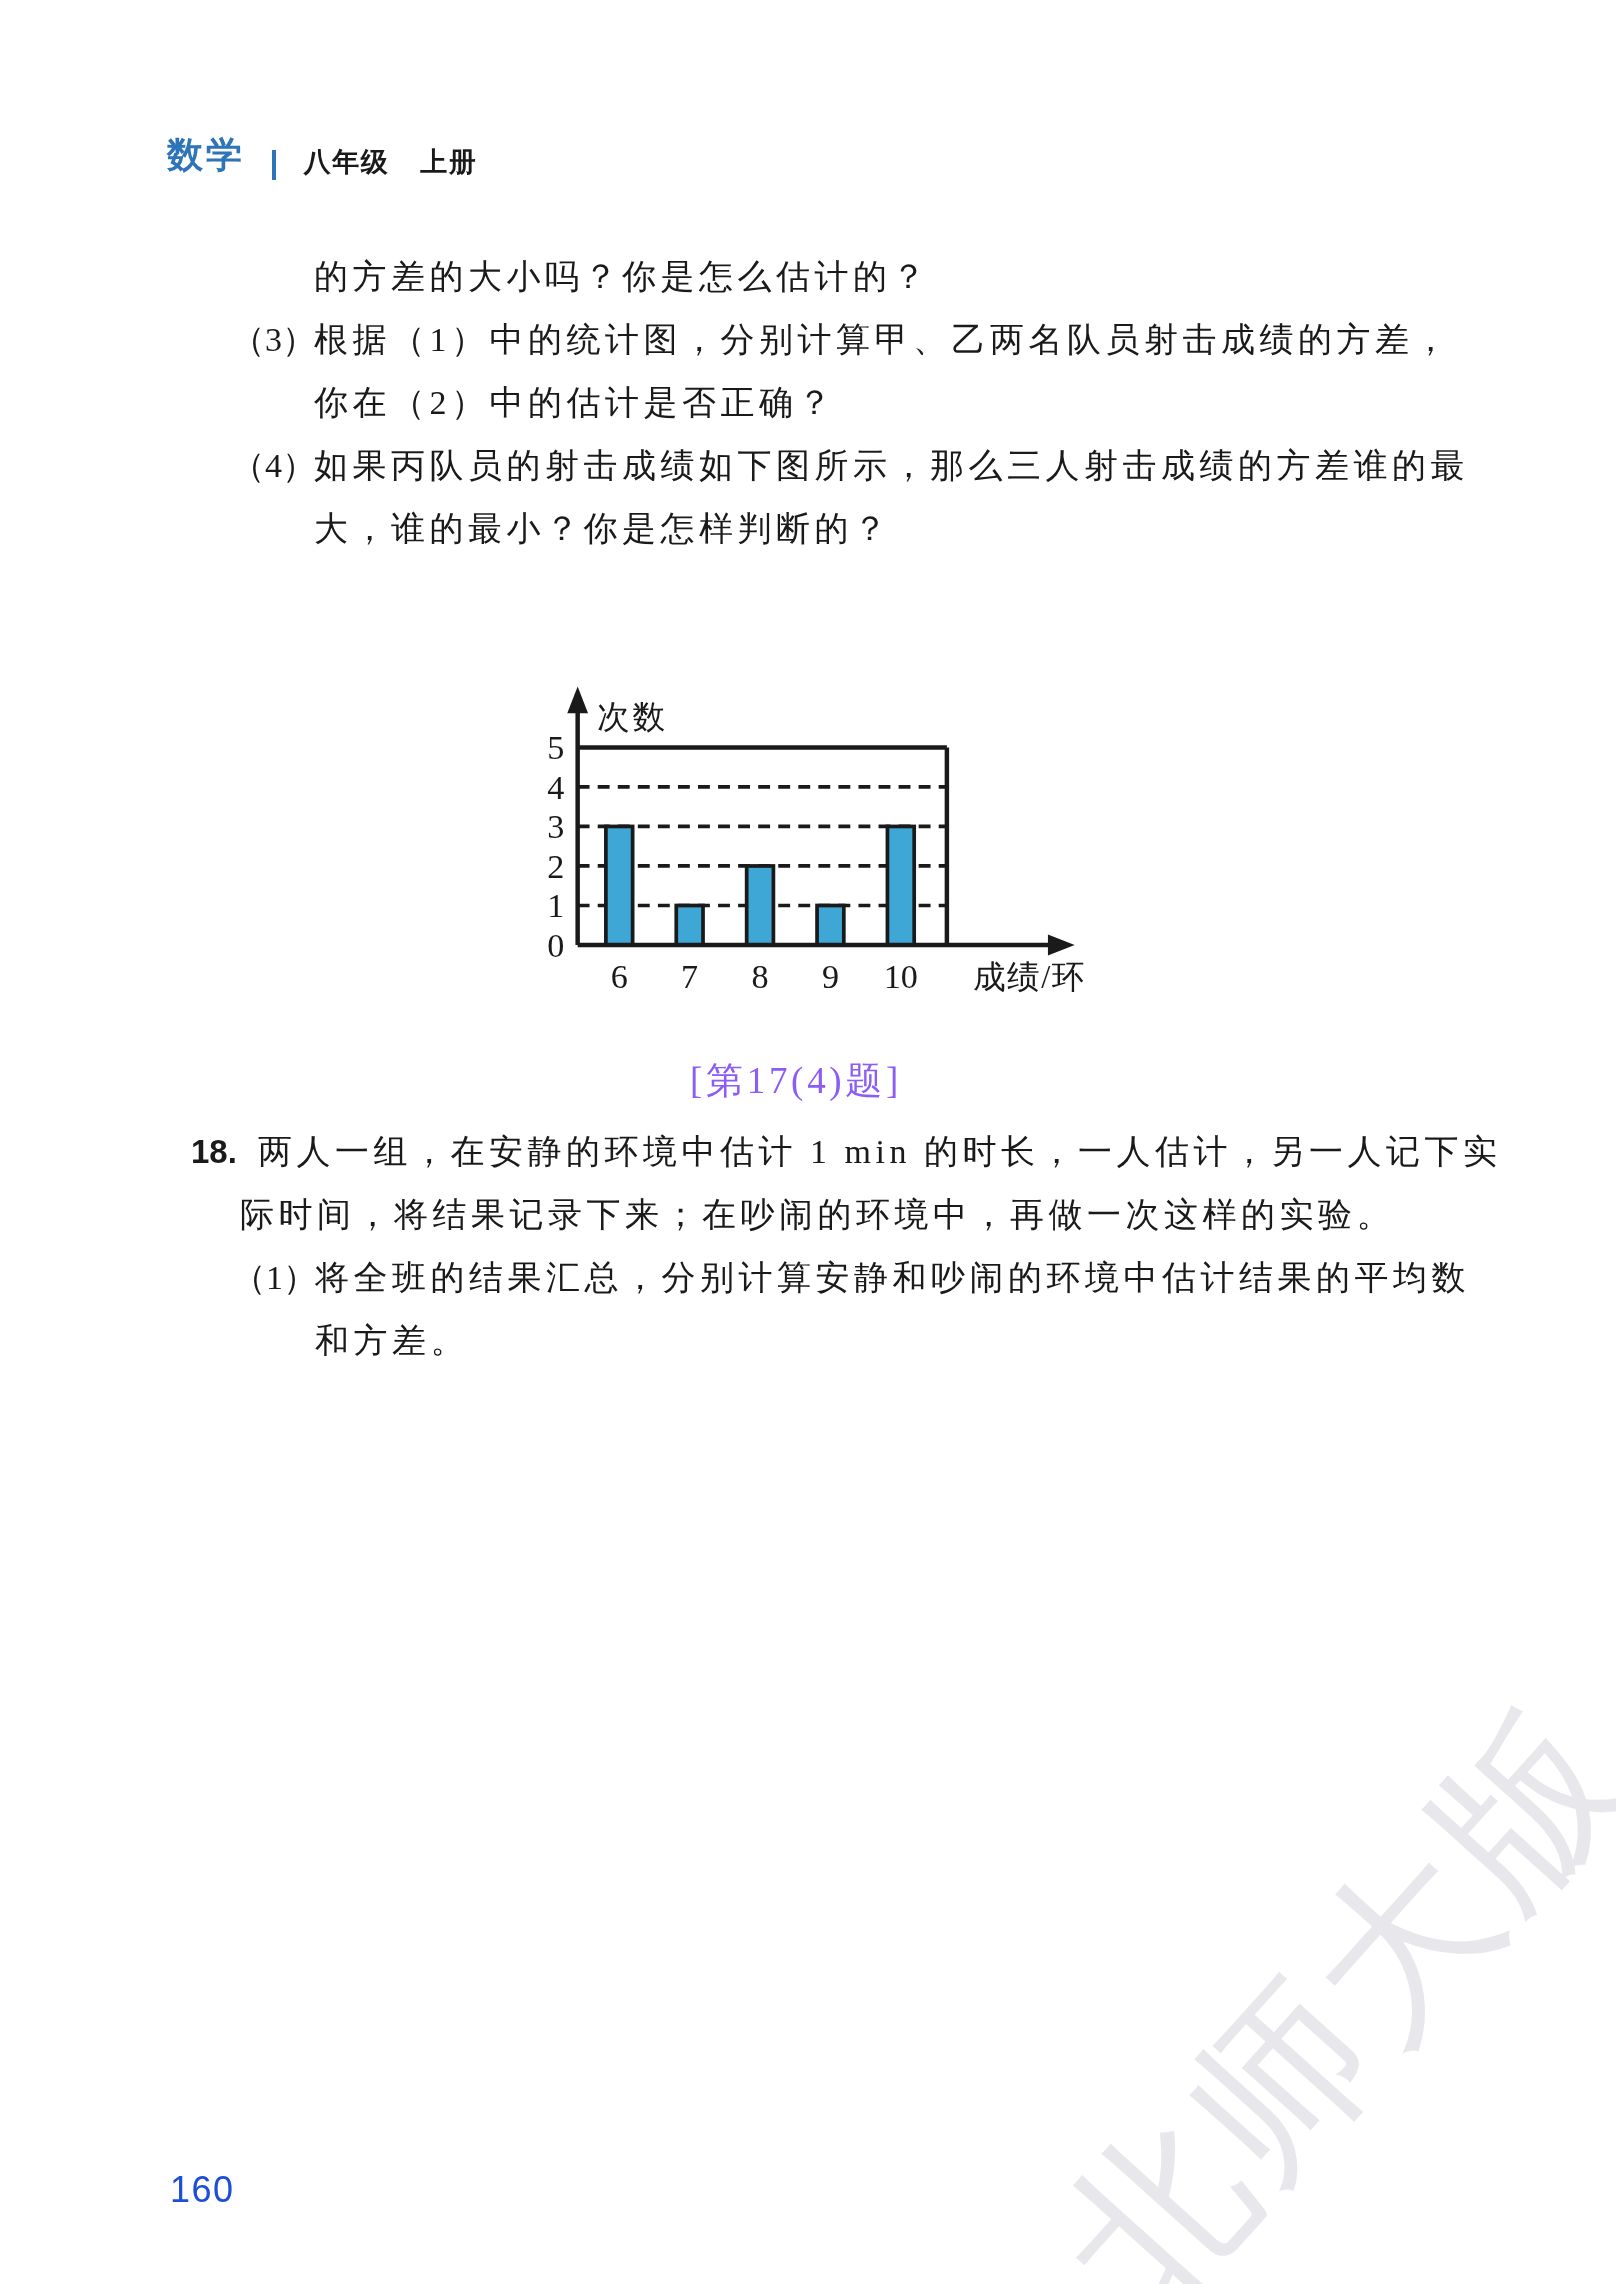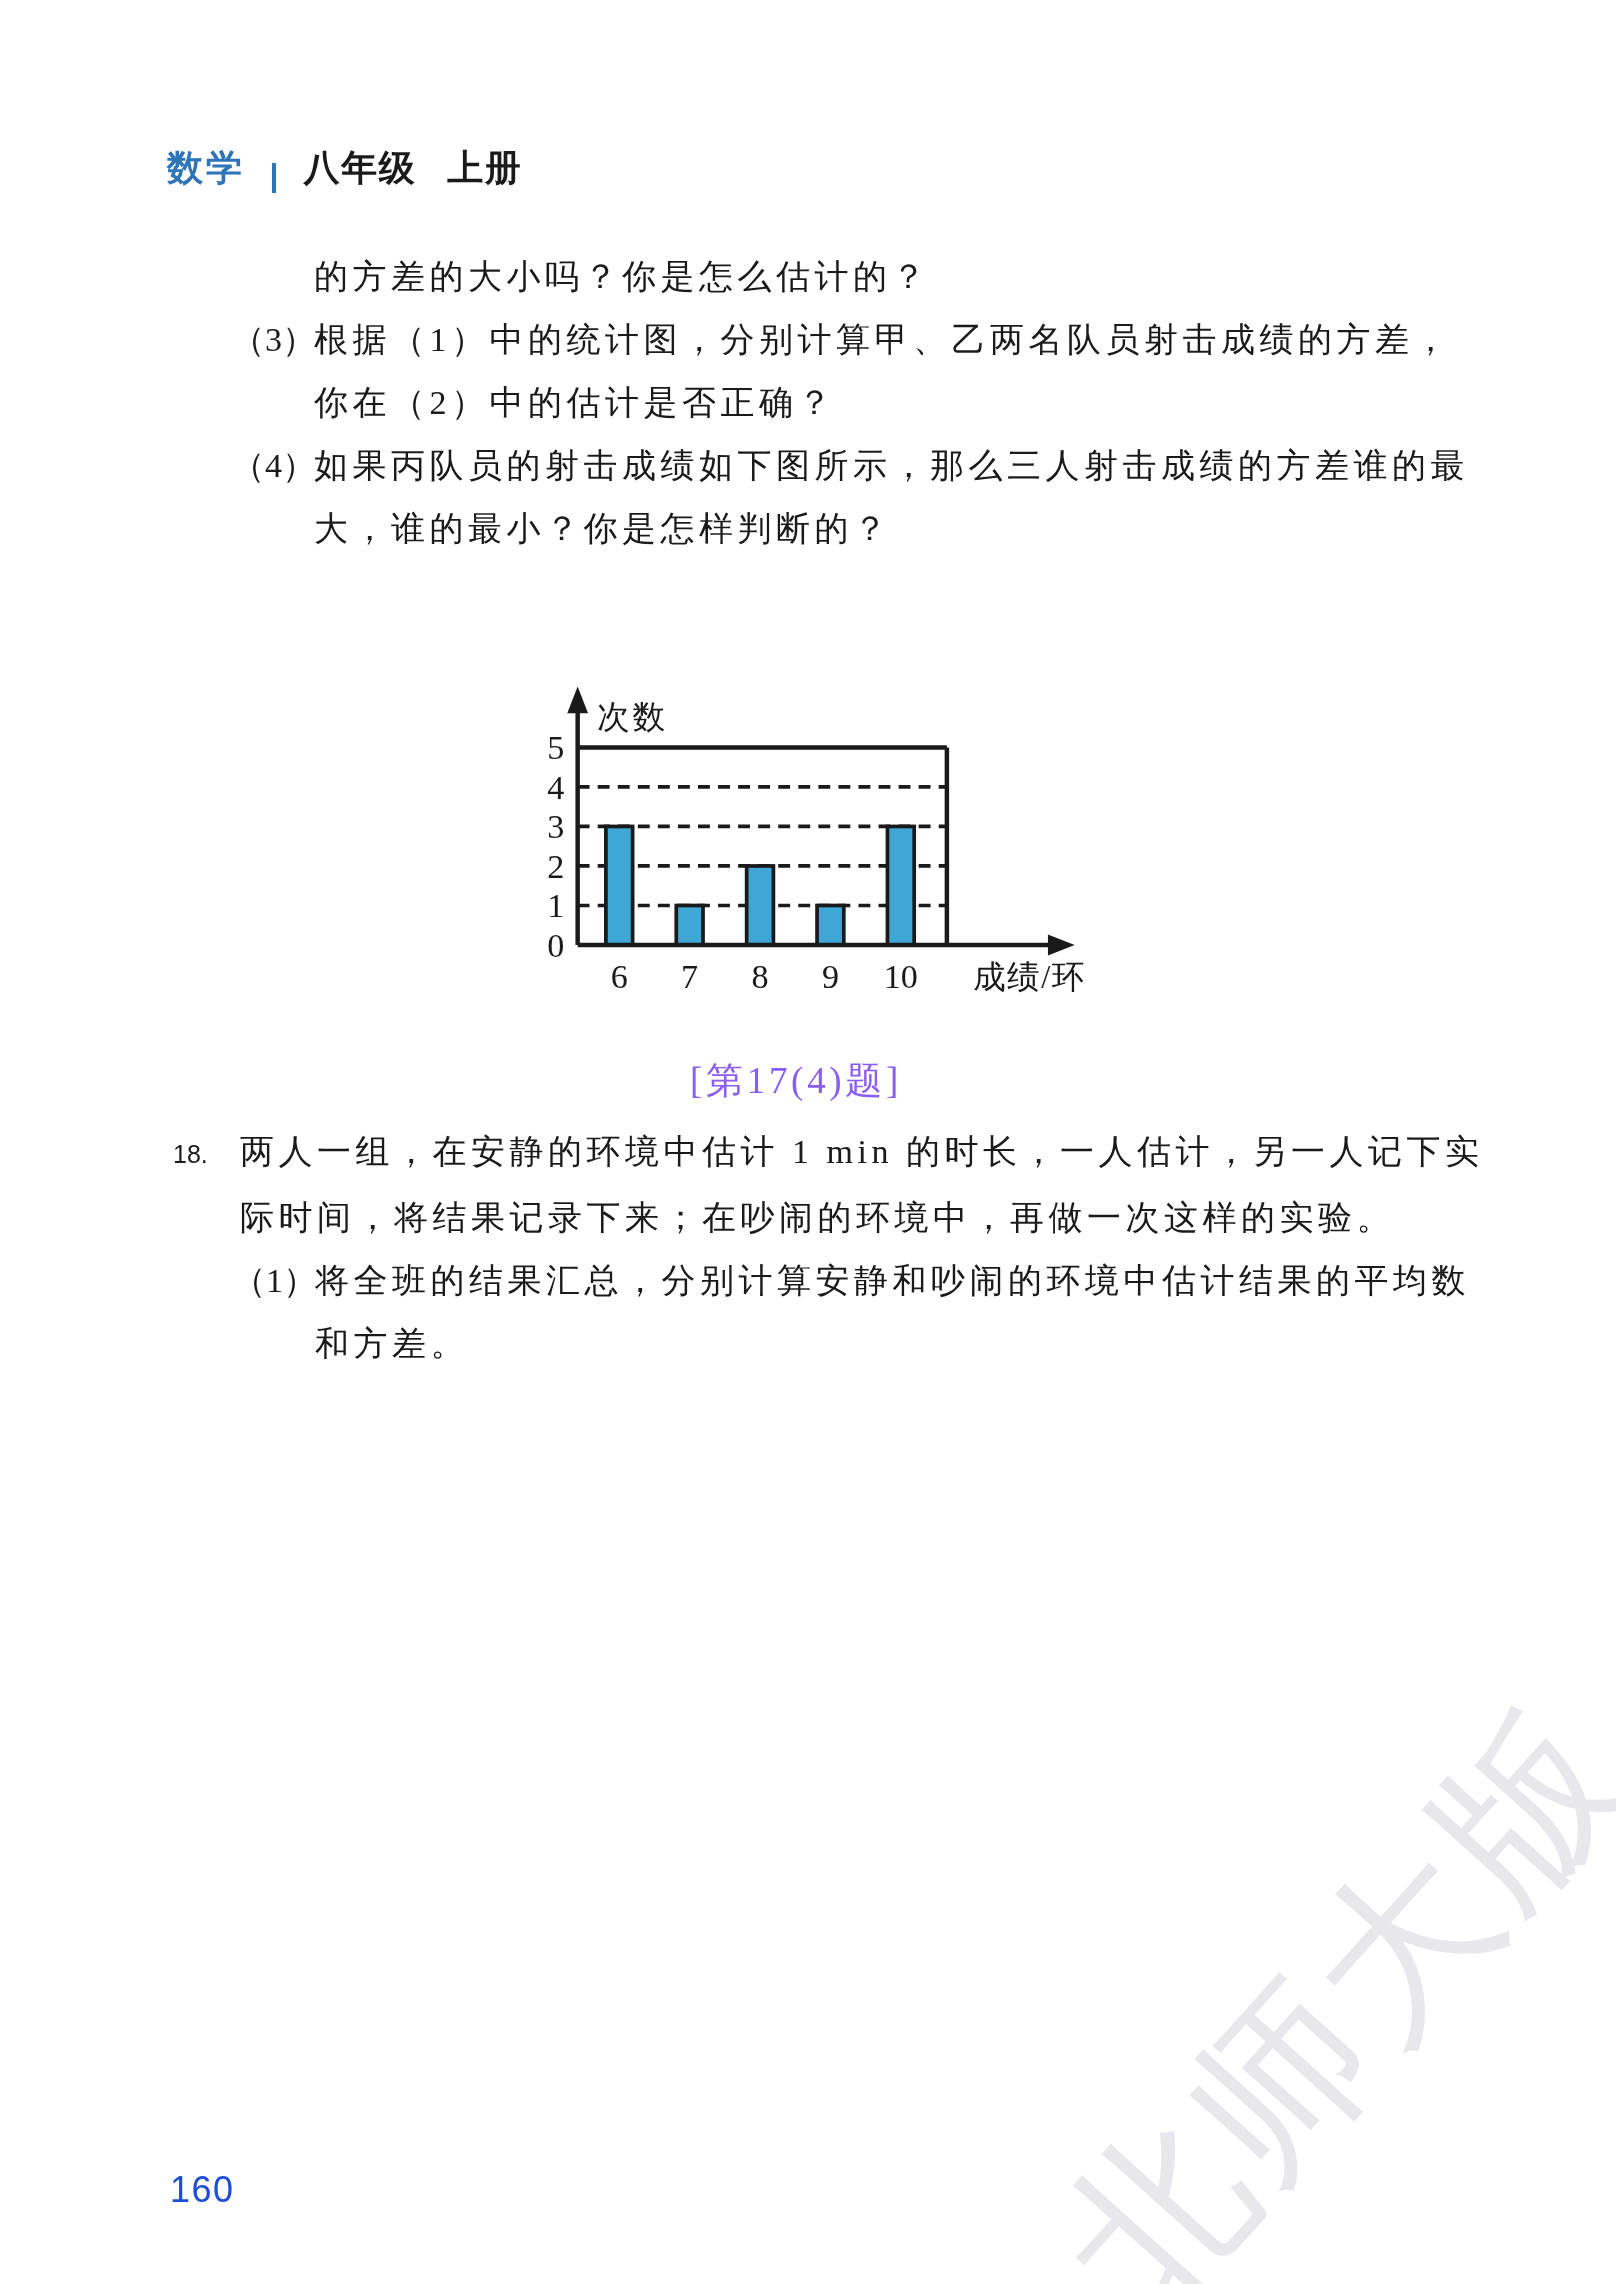--- a/index.html
+++ b/index.html
@@ -18,36 +18,36 @@
   }
   .hdr .subject{
     font-family:"Liberation Sans","DejaVu Sans",sans-serif;
     font-weight:bold;font-size:36px;color:#2E74B8;letter-spacing:3px;
   }
   .hdr .vbar{
     width:3.7px;height:30px;background:#2E74B8;margin:0 28px 0 27px;
   }
   .hdr .gv{
     font-family:"Liberation Sans","DejaVu Sans",sans-serif;
-    font-weight:bold;font-size:36px;color:#1a1a1a;letter-spacing:1.5px;
+    font-weight:bold;font-size:27px;color:#1a1a1a;letter-spacing:1.5px;
   }
   .hdr .vol{margin-left:31px;margin-top:32px;}
   
   .tblock{
     position:absolute;
     font-size:34px;line-height:63px;letter-spacing:4.5px;
     white-space:nowrap;
   }
   .b17{left:231px;top:245px;}
   .b18{left:173px;top:1120px;}
   .marker{display:inline-block;width:83px;letter-spacing:0;}
   .cont{padding-left:83px;}
   .p18num{
     display:inline-block;width:67px;letter-spacing:0;
-    font-family:"Liberation Sans","DejaVu Sans",sans-serif;font-weight:normal;font-size:25px;
+    font-family:"Liberation Sans","DejaVu Sans",sans-serif;font-weight:bold;font-size:33px;margin-left:18px;
   }
   .cont-main{padding-left:67px;}
   .sub{padding-left:59px;}
   .cont-sub{padding-left:142px;}
   
   .chartwrap{position:absolute;left:521px;top:685px;width:565px;height:315px;}
   .caption{
     position:absolute;left:690px;top:1056px;
     font-size:37px;letter-spacing:3.7px;color:#8b5cf6;
   }

